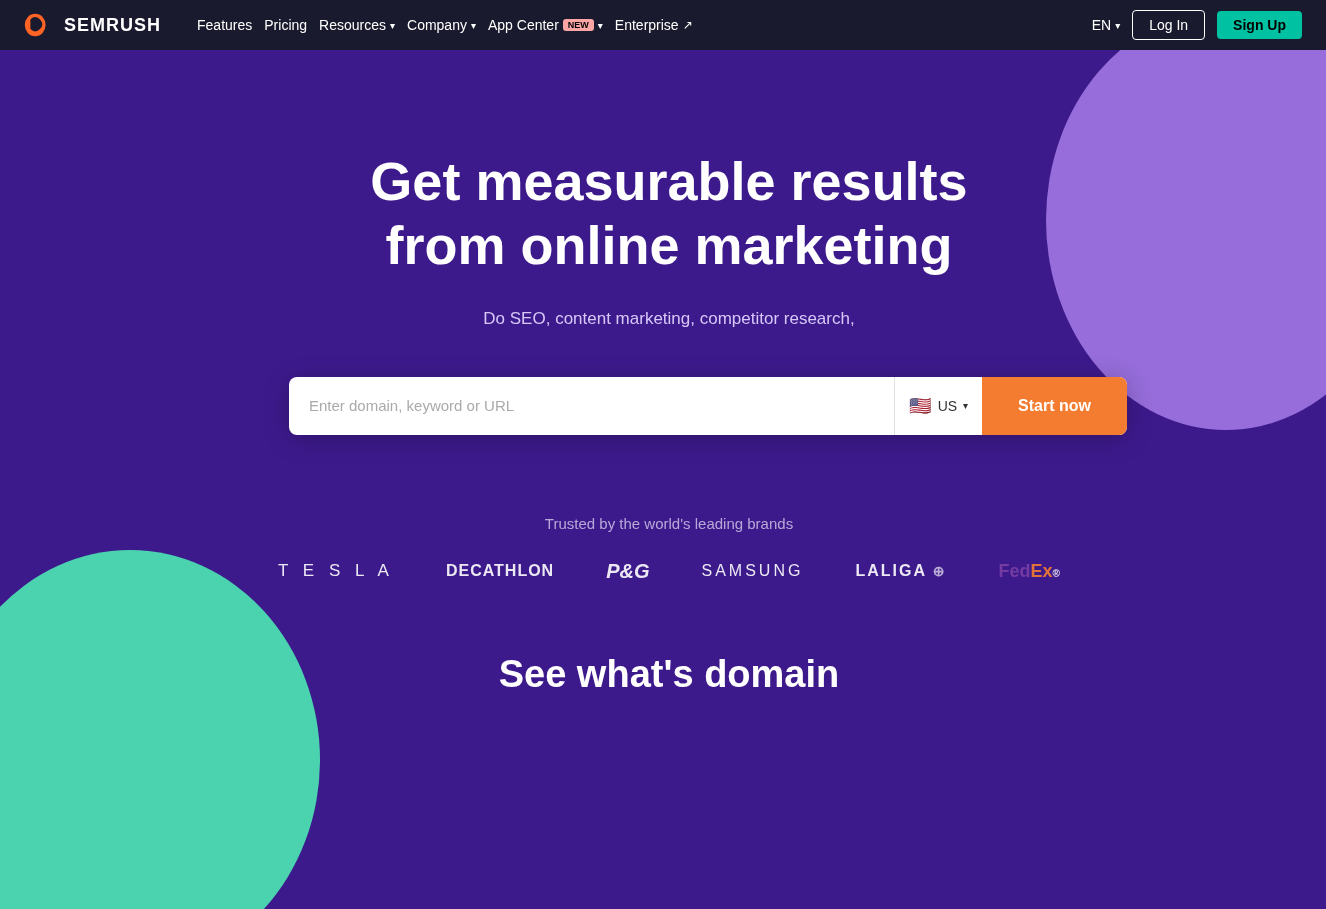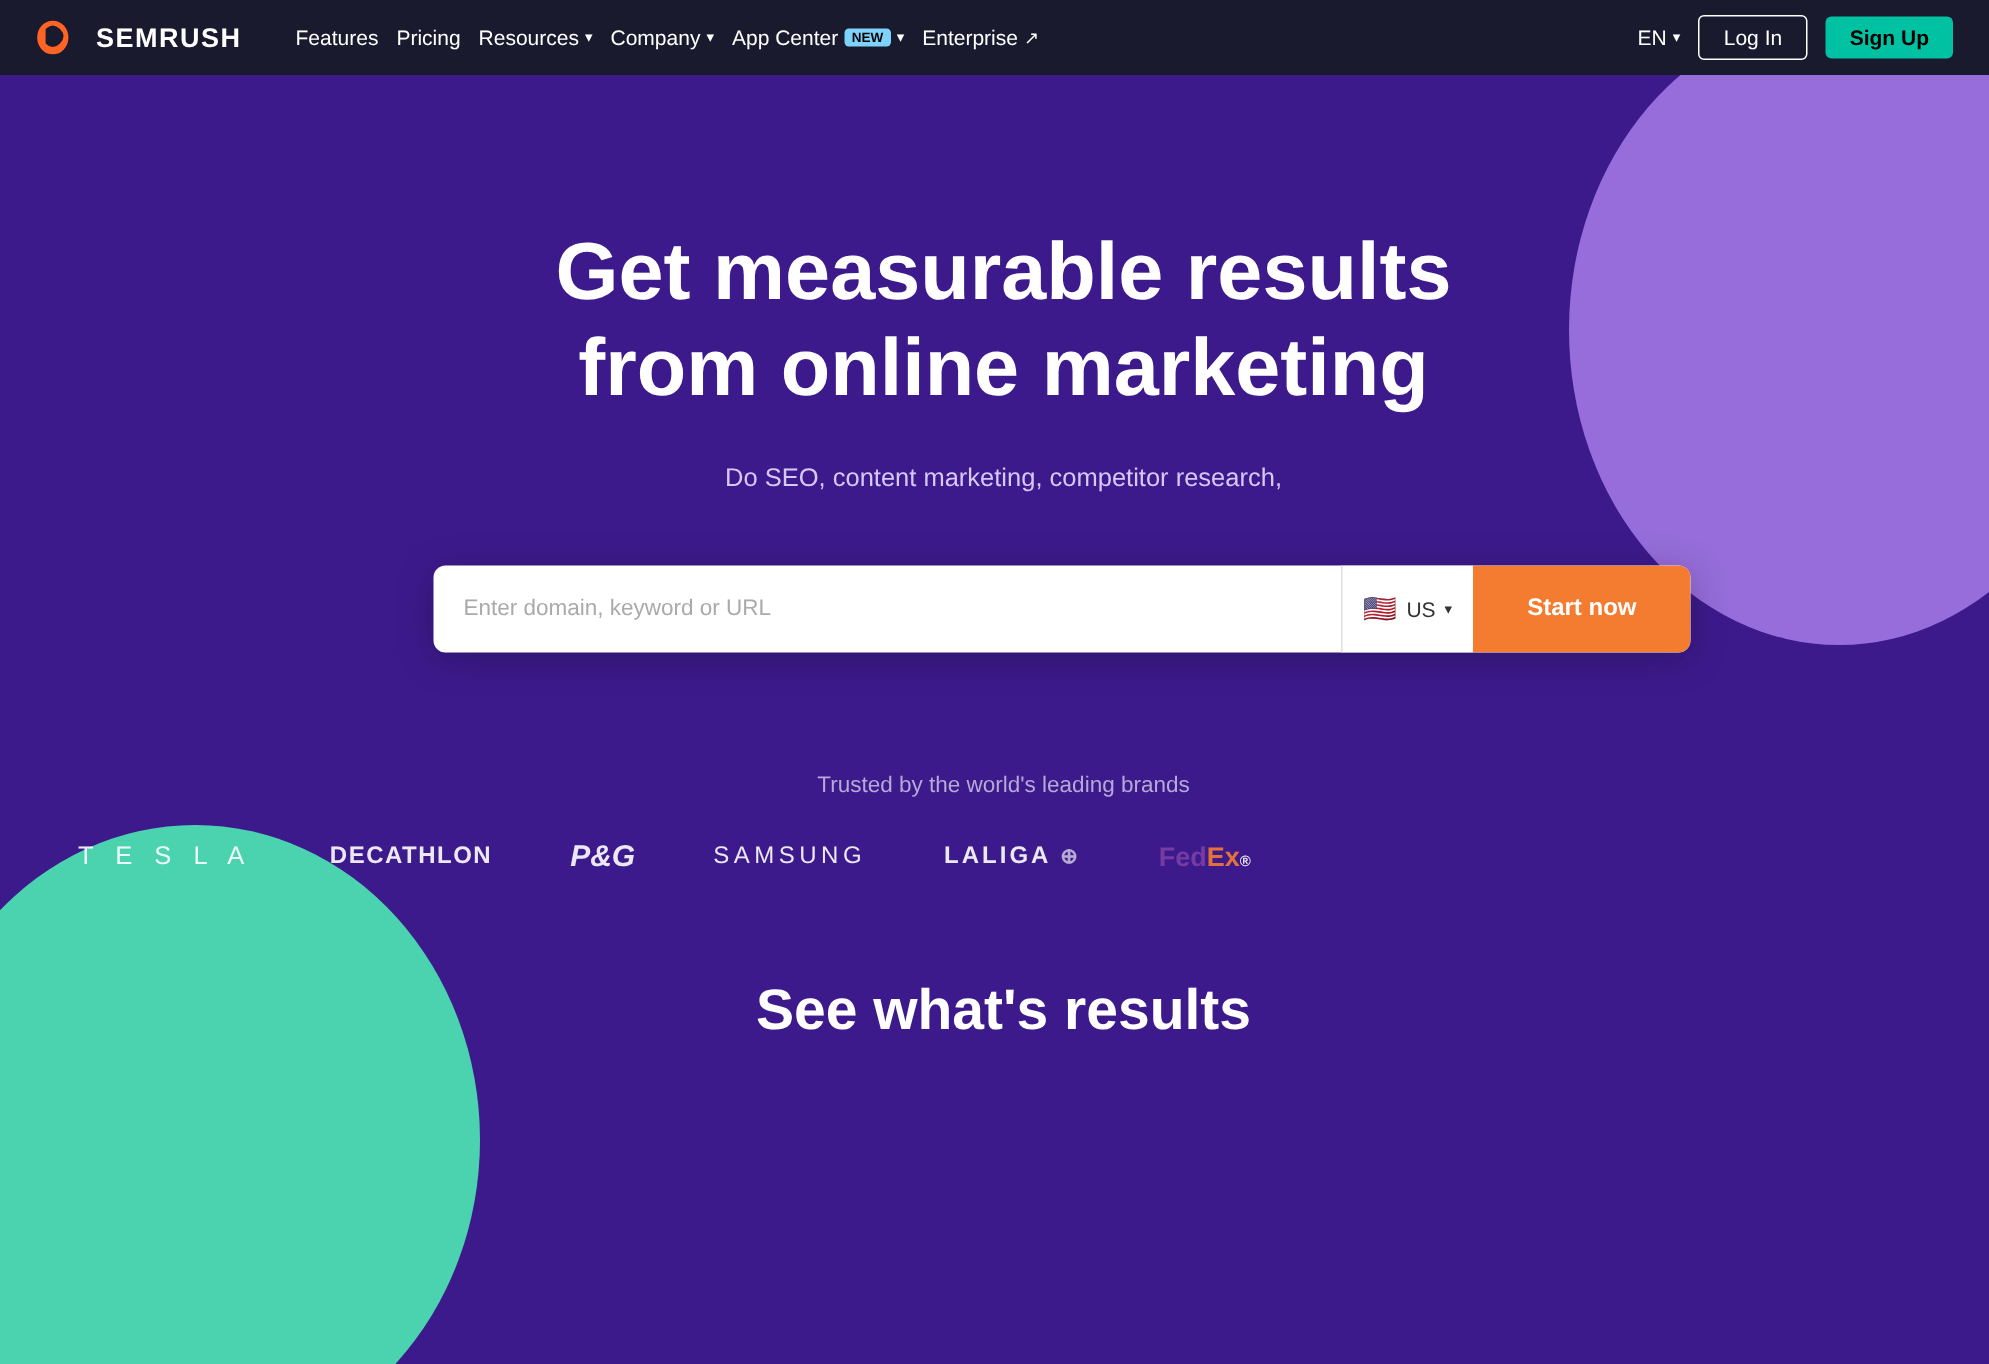--- a/index.html
+++ b/index.html
@@ -36,21 +36,21 @@
       color: #ffffff;
       font-size: 14px;
       text-decoration: none;
       display: flex;
       align-items: center;
       gap: 4px;
       white-space: nowrap;
       cursor: pointer;
     }
     .nav-badge {
-      background: #7dd3fc;
+      background: #fca5a5;
       color: #000;
       font-size: 9px;
       font-weight: 700;
       padding: 1px 5px;
       border-radius: 3px;
       text-transform: uppercase;
     }
     .nav-right {
       display: flex;
       align-items: center;
@@ -213,21 +213,21 @@
       width: 100%;
     }
     .trusted-label {
       color: #b8a8d8;
       font-size: 15px;
       margin-bottom: 28px;
     }
     .brands-row {
       display: flex;
       align-items: center;
-      justify-content: flex-start;
+      justify-content: center;
       gap: 52px;
       flex-wrap: wrap;
       padding: 0 40px;
     }
     .brand-logo {
       color: #fff;
       font-size: 18px;
       font-weight: 700;
       letter-spacing: 2px;
       opacity: 0.9;
@@ -326,14 +326,14 @@
     <div class="brands-row">
       <span class="brand-logo brand-tesla">T E S L A</span>
       <span class="brand-logo brand-decathlon">DECATHLON</span>
       <span class="brand-logo brand-pg">P&amp;G</span>
       <span class="brand-logo brand-samsung">SAMSUNG</span>
       <span class="brand-logo brand-laliga">LALIGA <span style="font-size:14px;opacity:0.7;">⊕</span></span>
       <span class="brand-logo brand-fedex"><span class="fedex-purple">Fed</span><span class="fedex-orange">Ex</span><span style="font-size:10px;">®</span></span>
     </div>
   </div>
 
-  <div class="see-inside">See what's results</div>
+  <div class="see-inside">See what's domain</div>
 </section>
 
 </body></html>

